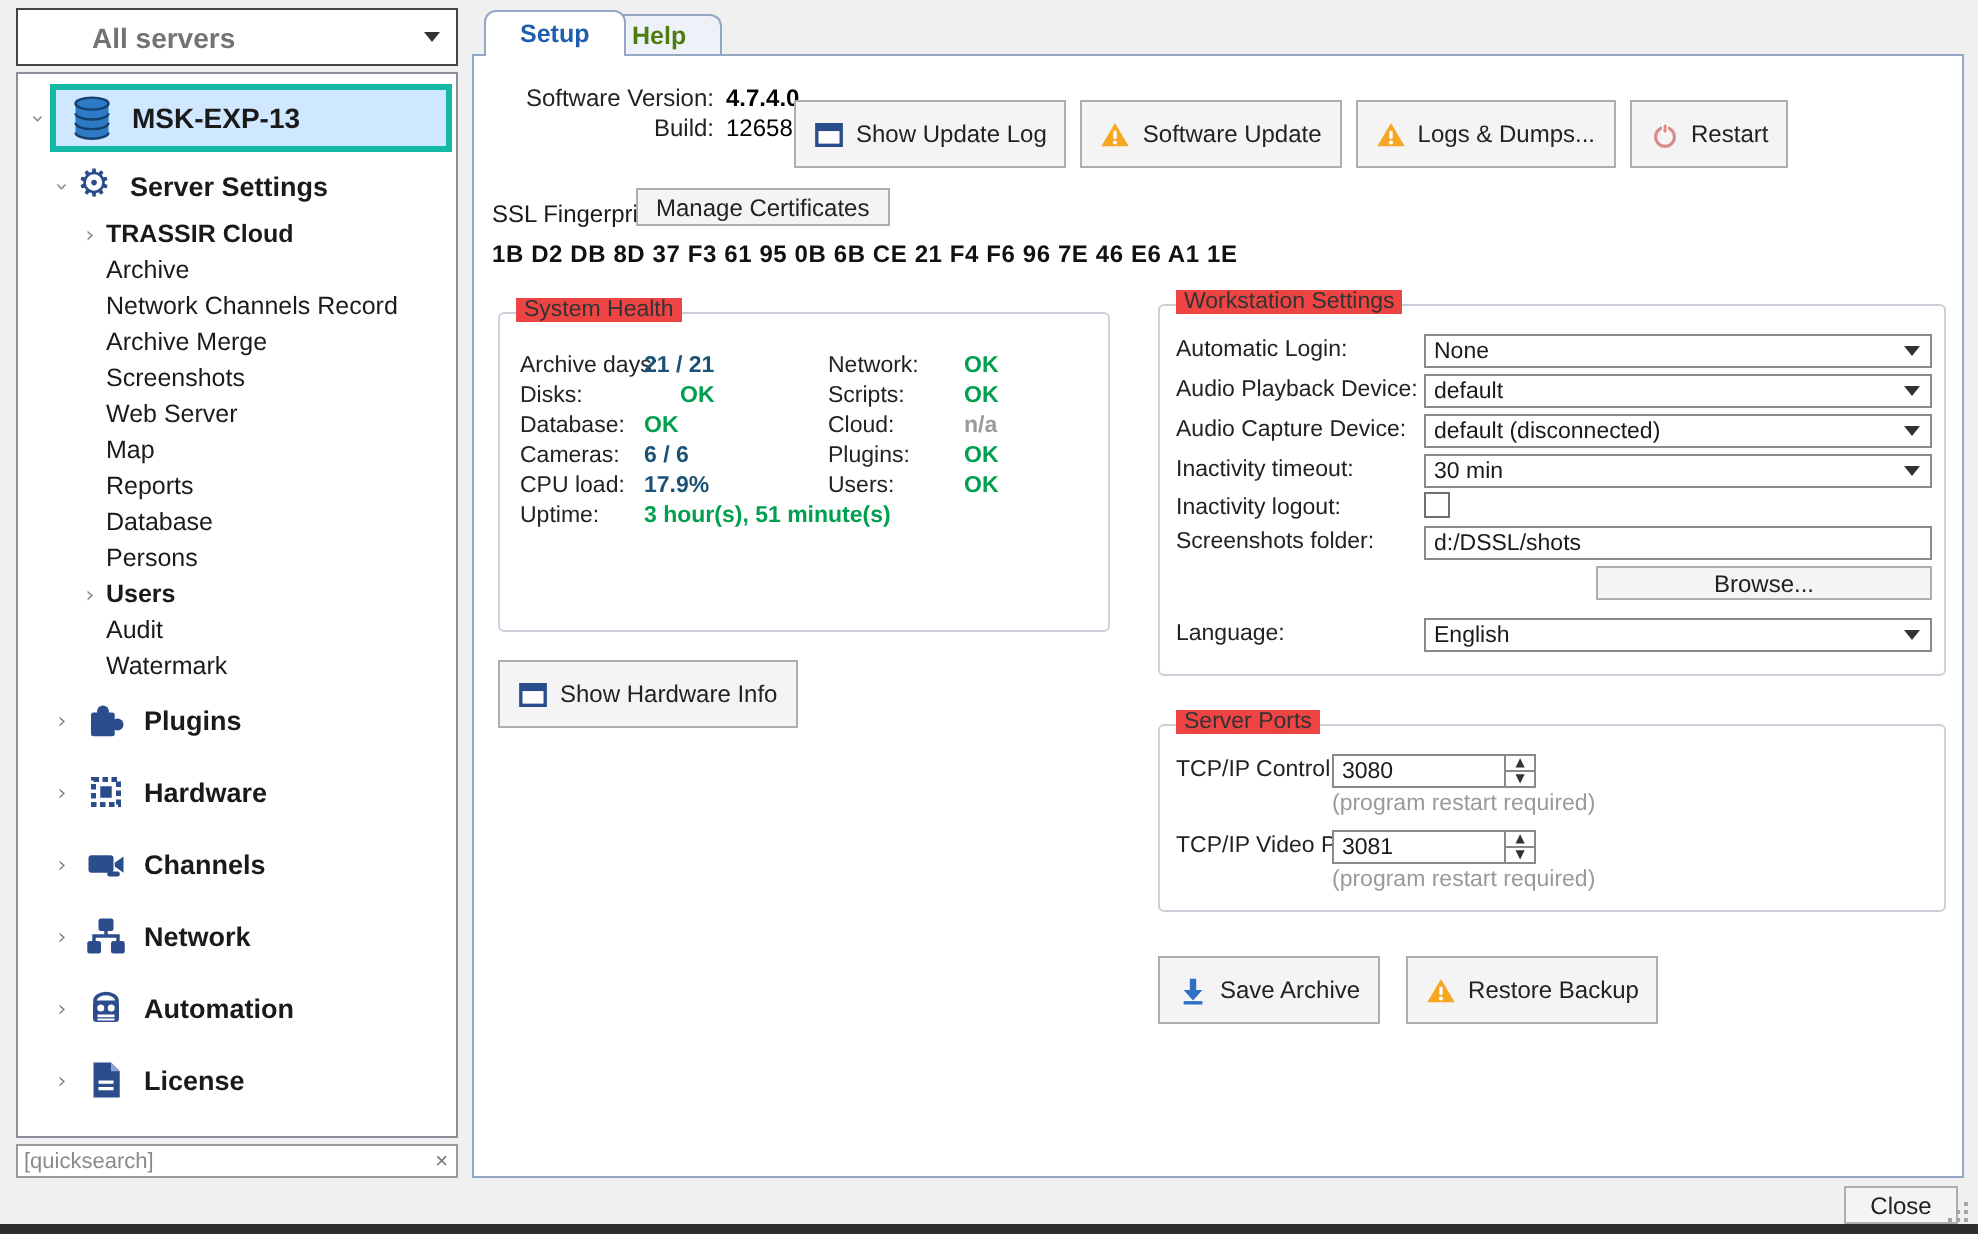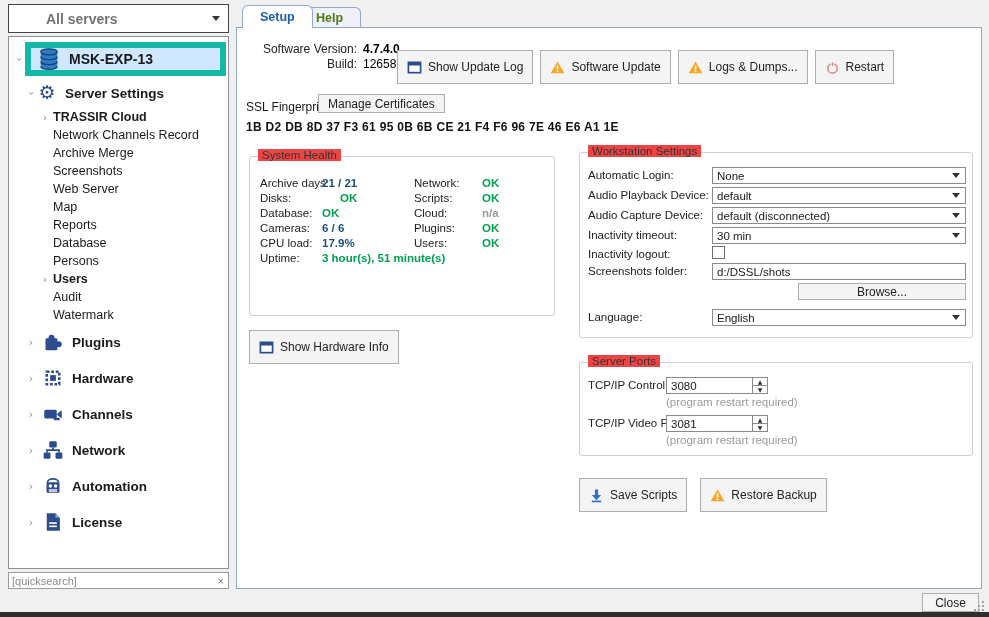--- a/index.html
+++ b/index.html
@@ -23,21 +23,21 @@
     position:absolute;left:8px;top:36px;width:221px;height:533px;
     background:#fff;border:1px solid #8a8f98;box-sizing:border-box;
     padding-top:3px;overflow:hidden;
   }
   .tree-row{display:flex;align-items:center;white-space:nowrap;}
   .chev{color:#8a8a8a;font-size:11px;width:12px;text-align:center;flex:0 0 auto;display:inline-block;font-family:"DejaVu Sans",sans-serif;}
   .chev.down{transform:rotate(90deg);}
   .t-root{height:38px;padding-left:4px;}
   .t-root .sel-box{
     flex:1;height:34px;margin-right:2px;display:flex;align-items:center;
-    background:#cfe8ff;border:6px solid #14b8a6;box-sizing:border-box;
+    background:#cfe8ff;border:3px solid #14b8a6;box-sizing:border-box;
   }
   .t-root .sel-box .ticon{width:24px;height:24px;margin:0 8px 0 6px;}
   .t-root .tlabel{font-weight:bold;font-size:14px;}
   .t-cat{height:30px;padding-left:16px;}
   .t-cat .ticon{width:20px;height:20px;margin-right:8px;text-align:center;}
   .t-cat .tlabel{font-weight:bold;font-size:13.5px;}
   .t-item{height:18px;padding-left:30px;}
   .t-item .tlabel{font-size:12.5px;padding-left:2px;}
   .t-item .tlabel.b{font-weight:bold;}
   .t-cat2{height:36px;padding-left:16px;}
@@ -145,20 +145,24 @@
       </div>
     </div>
     <div class="tree-row t-cat">
       <span class="chev down">›</span>
       <span class="ticon gear-glyph">⚙</span>
       <span class="tlabel">Server Settings</span>
     </div>
     <div class="tree-row t-item">
       <span class="chev">›</span>
       <span class="tlabel b">TRASSIR Cloud</span>
+    </div>
+    <div class="tree-row t-item">
+      <span class="chev"></span>
+      <span class="tlabel">Archive</span>
     </div>
     <div class="tree-row t-item">
       <span class="chev"></span>
       <span class="tlabel">Network Channels Record</span>
     </div>
     <div class="tree-row t-item">
       <span class="chev"></span>
       <span class="tlabel">Archive Merge</span>
     </div>
     <div class="tree-row t-item">
@@ -405,21 +409,21 @@
         <div class="note" style="top: 71px;">(program restart required)</div>
       </div>
   </div>
 
   <div style="position:absolute;left:342px;top:450px;display:flex;gap:13px;" id="backup-buttons">
       <button class="btn">
         <span class="bicon"><svg viewBox="0 0 16 16">
             <path d="M6.3 1.5h3.4v6h3.3L8 13 3 7.5h3.3z" fill="#2f6fc4"></path>
             <rect x="3" y="13.4" width="10" height="1.8" fill="#2f6fc4"></rect>
           </svg></span>
-        <span>Save Scripts</span>
+        <span>Save Archive</span>
       </button>
       <button class="btn">
         <span class="bicon"><svg viewBox="0 0 16 16">
             <path d="M8 1.6L15.3 14H.7z" fill="#f5a623"></path>
             <rect x="7.1" y="5.6" width="1.8" height="4.6" rx="0.9" fill="#fff"></rect>
             <circle cx="8" cy="12" r="1.1" fill="#fff"></circle>
           </svg></span>
         <span>Restore Backup</span>
       </button>
     </div>

